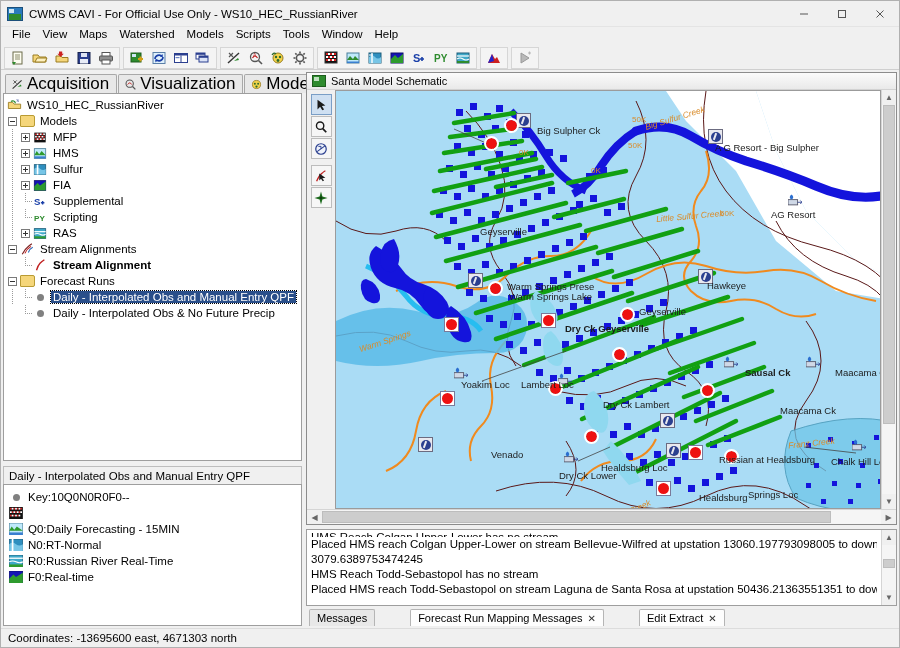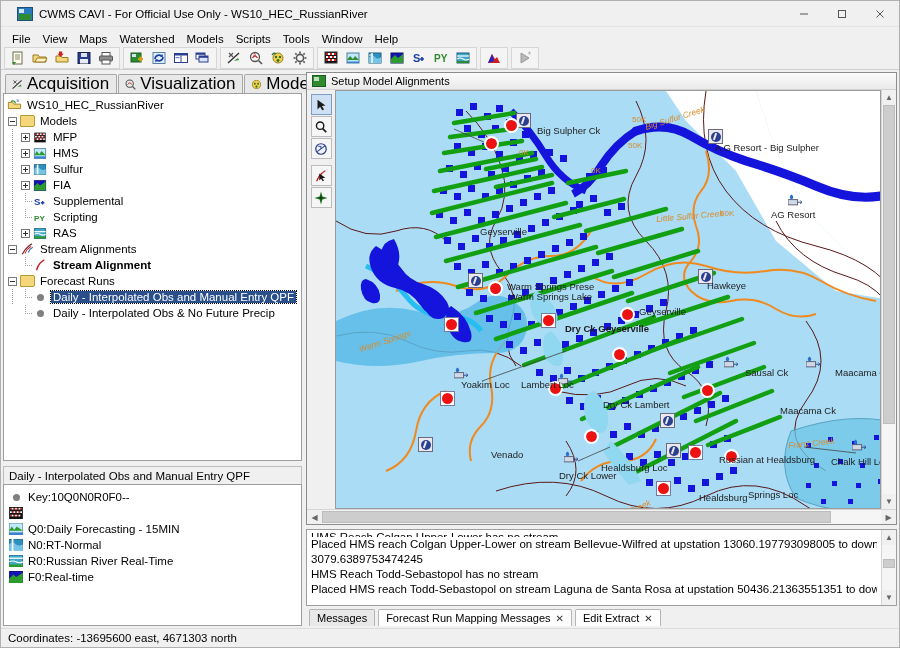--- a/index.html
+++ b/index.html
@@ -8,36 +8,36 @@
     width:900px; height:648px; overflow:hidden;
     font-family: "Liberation Sans", sans-serif;
     font-size:11px; color:#000;
     background:#f0f0f0;
   }
   .app { width:900px; height:648px; display:flex; flex-direction:column;
          border:1px solid #b0b0b0; background:#f0f0f0; }
 
   
   .titlebar { height:26px; flex:0 0 26px; background:#f0f0f0; display:flex;
-              align-items:center; padding-left:16px; border-bottom:1px solid #e4e4e4;text-align:center; }
+              align-items:center; padding-left:6px; border-bottom:1px solid #e4e4e4;text-align:center; }
   .titlebar .app-ico { width:16px; height:14px; margin-right:6px; position:relative;
                        background:linear-gradient(#2a7bbd,#2a7bbd); border:1px solid #1c4f7a; }
   .titlebar .app-ico:after { content:""; position:absolute; left:1px; top:6px; right:1px; bottom:0;
                              background:#2e8b2e; }
   .titlebar .app-ico:before { content:""; position:absolute; left:1px; top:1px; width:5px; height:4px;
                               background:#cfe6f5; }
   .title-text { font-size:11.5px; color:#000; white-space:nowrap; }
   .wbtns { margin-left:auto; display:flex; height:26px; }
   .wbtn { width:38px; height:26px; display:flex; align-items:center; justify-content:center;
           color:#444; font-size:12px; }
   .wbtn.cls { font-size:13px; }
   .wbtn svg { display:block; }
 
   
-  .menubar { height:19px; flex:0 0 19px; display:flex; align-items:flex-end;
+  .menubar { height:19px; flex:0 0 19px; display:flex; align-items:flex-start;
              padding-left:5px; background:#f0f0f0; }
   .menu-item { padding:1px 6px; font-size:11.5px; color:#000; }
 
   
   .toolbar { height:24px; flex:0 0 24px; display:flex; align-items:center;
              background:#f0f0f0; padding-left:3px; border-bottom:1px solid #cfcfcf; }
   .tb-group { display:flex; align-items:center; height:22px; padding:0 2px;
               border:1px solid #d6d6d6; margin-right:3px; background:#f4f4f4; }
   .tb-btn { width:22px; height:21px; display:flex; align-items:center; justify-content:center; }
   .tb-btn svg { display:block; }
@@ -128,21 +128,21 @@
                color:#666; font-size:8px; }
   .hsb-track { flex:1 1 auto; position:relative; background:#f5f5f5; }
   .hsb-thumb { position:absolute; top:1px; bottom:1px; background:#cdcdcd; border:1px solid #bdbdbd; }
 
   
   .msgwrap { margin-top:4px; height:97px; flex:0 0 97px; display:flex; flex-direction:column; }
   .msgarea { flex:1 1 auto; display:flex; min-height:0; border:1px solid #9e9e9e; background:#fff; }
   .msgtext { flex:1 1 auto; padding:0 4px; font-size:11.5px; line-height:15px; overflow:hidden; }
   .msgtext div { white-space:nowrap; overflow:hidden; }
   .msgtext div.clip { height:7px; overflow:hidden; color:#000; }
-  .msgtabs { height:20px; flex:0 0 20px; display:flex; align-items:flex-end; padding-left:3px; }
+  .msgtabs { height:20px; flex:0 0 20px; display:flex; align-items:flex-end; padding-left:3px;gap:32px; }
   .mtab { height:17px; display:flex; align-items:center; gap:5px; padding:0 7px;
           font-size:11px; border:1px solid #b5b5b5; border-bottom:none; background:#fdfdfd;
           margin-right:3px; border-radius:2px 2px 0 0; }
   .mtab.active { background:#e8e8e8; }
   .mtab .x { font-size:10px; color:#333; }
 
   
   .statusbar { height:19px; flex:0 0 19px; display:flex; align-items:center; padding-left:7px;
                font-size:11.5px; background:#f0f0f0; border-top:1px solid #dcdcdc; }
 
@@ -746,21 +746,21 @@
 
     </div>
 
     <div class="splitv"></div>
 
     <div class="right">
 
       <div class="mapwin">
         <div class="mapwin-title">
           <div class="mico"></div>
-          <span>Setup Model Alignments</span>
+          <span>Santa Model Schematic</span>
         </div>
 
         <div class="maprow">
 
           <div class="maptools">
             <div class="mt-btn on">
               <svg width="14" height="14" viewBox="0 0 16 16">
                 <path d="M4 2 L4 13 L7 10 L9.5 14 L11.5 13 L9 9 L13 8.5 z" fill="#1a1a1a"></path>
               </svg>
             </div>
@@ -1190,21 +1190,21 @@
             <div class="mlabel" style="left:371px; top:189px;">Hawkeye</div>
             <div class="mlabel" style="left:144px; top:135px;">Geyserville</div>
             <div class="mlabel" style="left:303px; top:215px;">Geyserville</div>
             <div class="mlabel" style="left:171px; top:190px;">Warm Springs Prese</div>
             <div class="mlabel" style="left:173px; top:200px;">Warm Springs Lake</div>
             <div class="mlabel" style="left:229px; top:232px;font-weight:bold;">Dry Ck Geyserville</div>
             <div class="mlabel" style="left:125px; top:288px;">Yoakim Loc</div>
             <div class="mlabel" style="left:185px; top:288px;">Lambert Loc</div>
             <div class="mlabel" style="left:267px; top:308px;">Dry Ck Lambert</div>
             <div class="mlabel" style="left:155px; top:358px;">Venado</div>
-            <div class="mlabel" style="left:409px; top:276px;">Sausal Ck</div>
+            <div class="mlabel" style="left:409px; top:276px;font-weight:bold;">Sausal Ck</div>
             <div class="mlabel" style="left:499px; top:276px;">Maacama Ck</div>
             <div class="mlabel" style="left:444px; top:314px;">Maacama Ck</div>
             <div class="mlabel" style="left:383px; top:363px;">Russian at Healdsburg</div>
             <div class="mlabel" style="left:495px; top:365px;">Chalk Hill Loc</div>
             <div class="mlabel" style="left:412px; top:398px;">Springs Loc</div>
             <div class="mlabel" style="left:265px; top:371px;">Healdsburg Loc</div>
             <div class="mlabel" style="left:363px; top:401px;">Healdsburg</div>
             <div class="mlabel" style="left:223px; top:379px;">Dry Ck Lower</div>
           </div>
 

